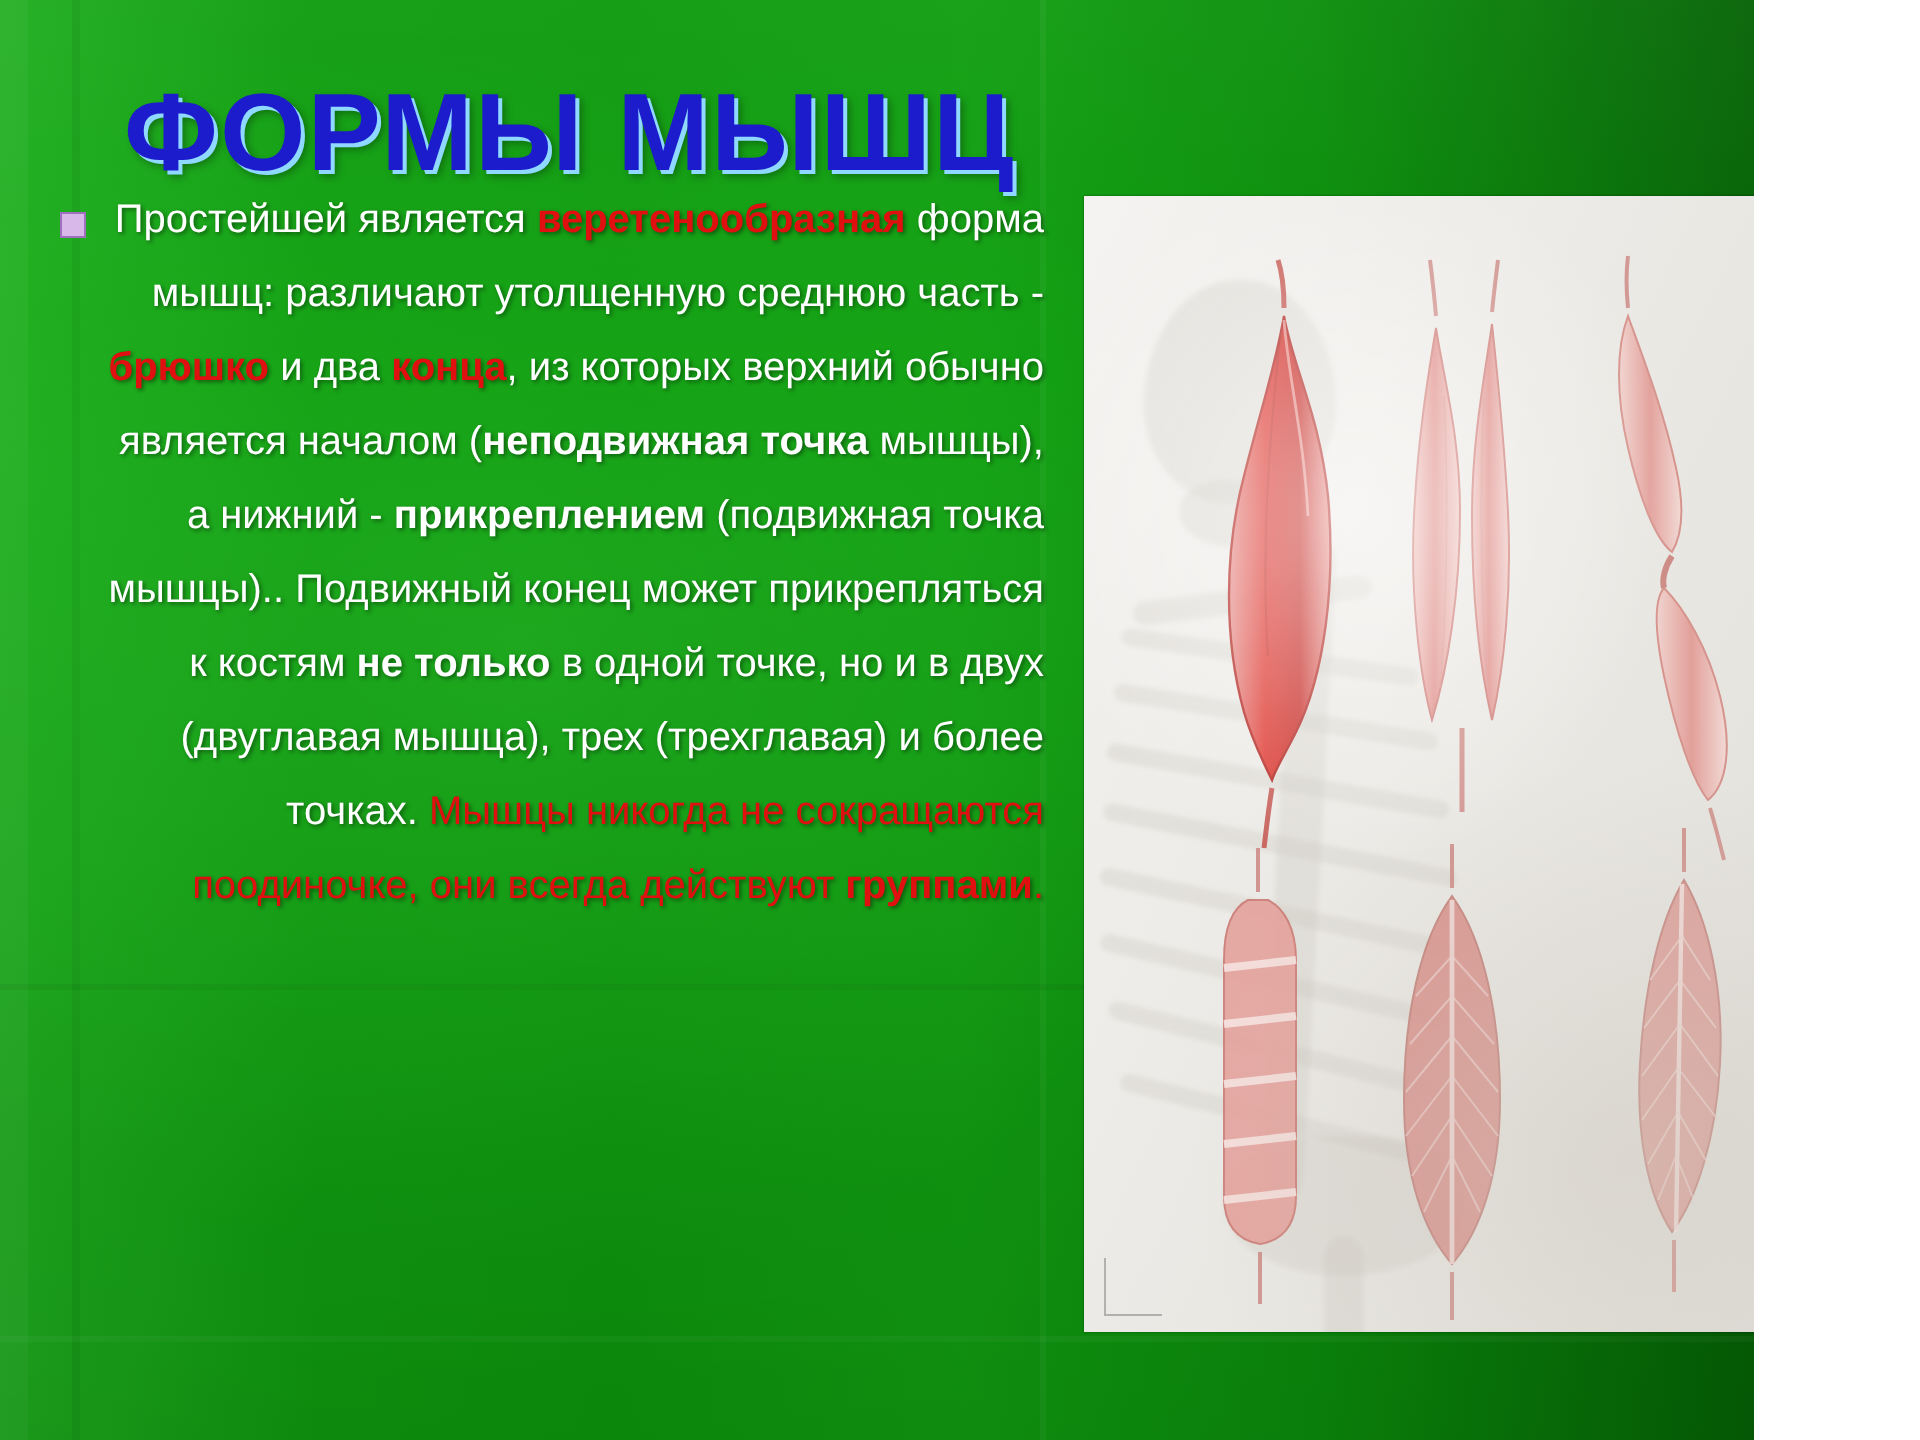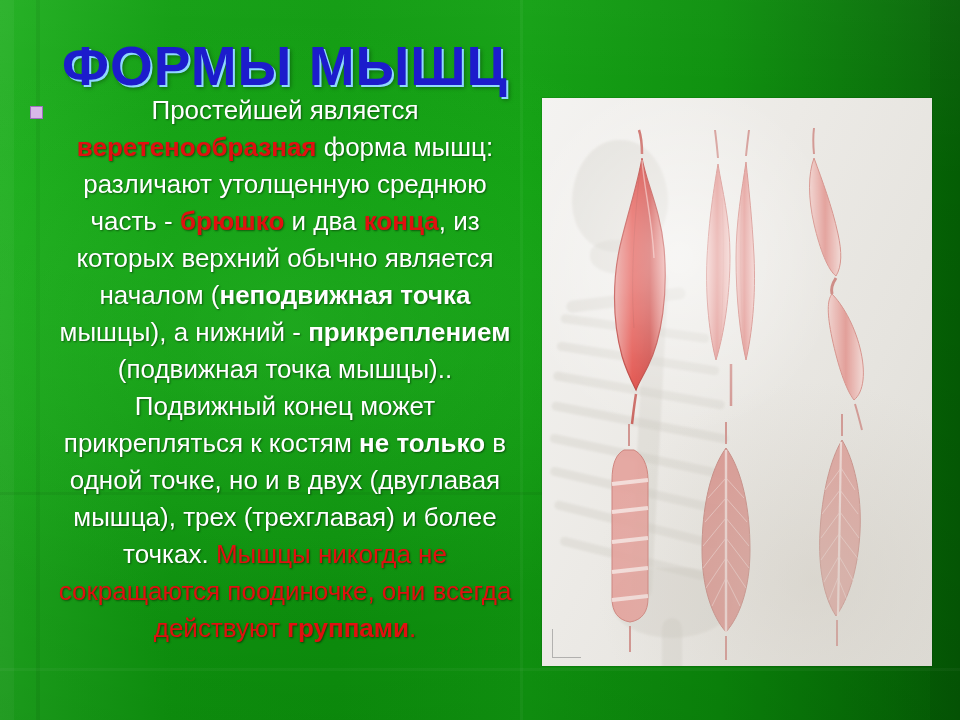--- a/index.html
+++ b/index.html
@@ -7,21 +7,21 @@
     padding: 0;
   }
   body {
     width: 960px;
     height: 720px;
     overflow: hidden;
     font-family: "Liberation Sans", sans-serif;
   }
   #slide {
     position: relative;
-    width: 960px;
+    width: 877px;
     height: 720px;
     background: #0aa20a;
     overflow: hidden;
   }
   
   .bg-base {
     position: absolute;
     inset: 0;
     background:
       linear-gradient(90deg,
@@ -79,26 +79,26 @@
   .bullet-marker .sq {
     display: block;
     width: 11px;
     height: 11px;
     background: #d8b8e8;
     border: 1px solid #a070c0;
     margin-left: 8px;
   }
   .bullet-text {
     flex: 1 1 auto;
-    font-size: 26px;
+    font-size: 20px;
     line-height: 37px;
     color: #ffffff;
     text-shadow: 1px 1px 2px rgba(0,0,0,0.45);
     font-family: "Liberation Sans", sans-serif;
-    text-align: center;
+    text-align: right;
   }
   .red {
     color: #e01010;
     font-weight: bold;
   }
   .red-plain {
     color: #e01010;
   }
   .bold-white {
     font-weight: bold;

